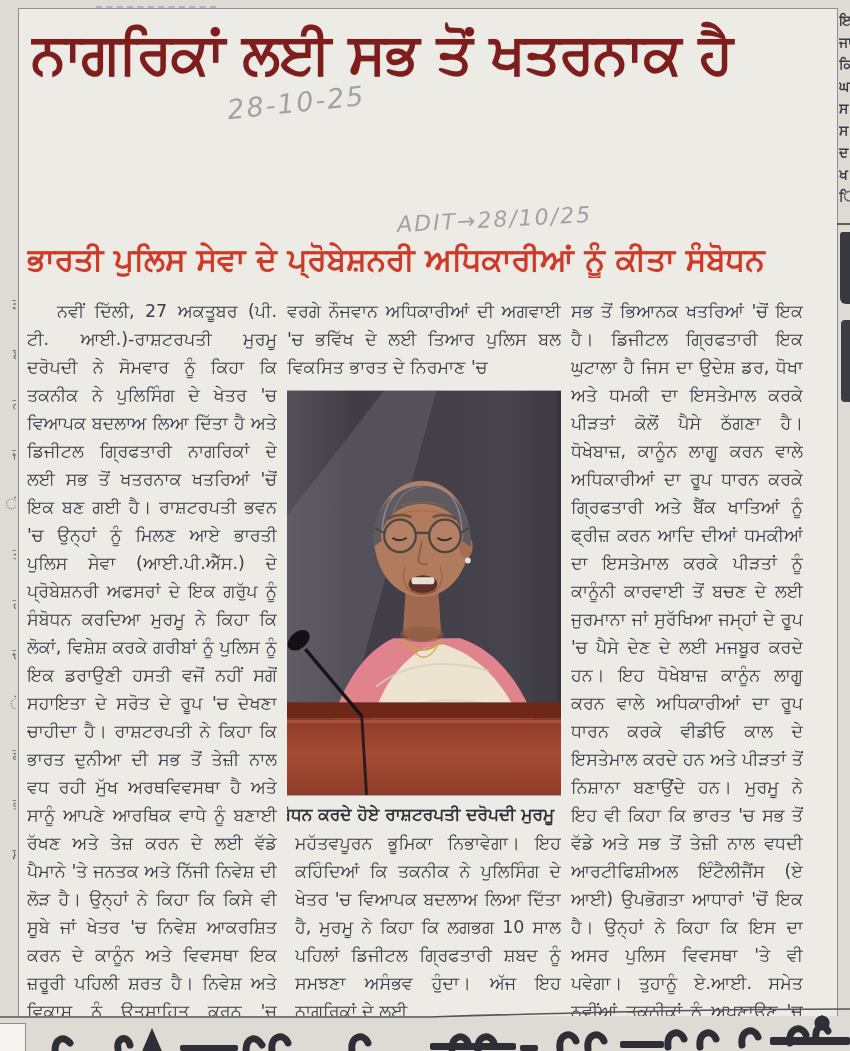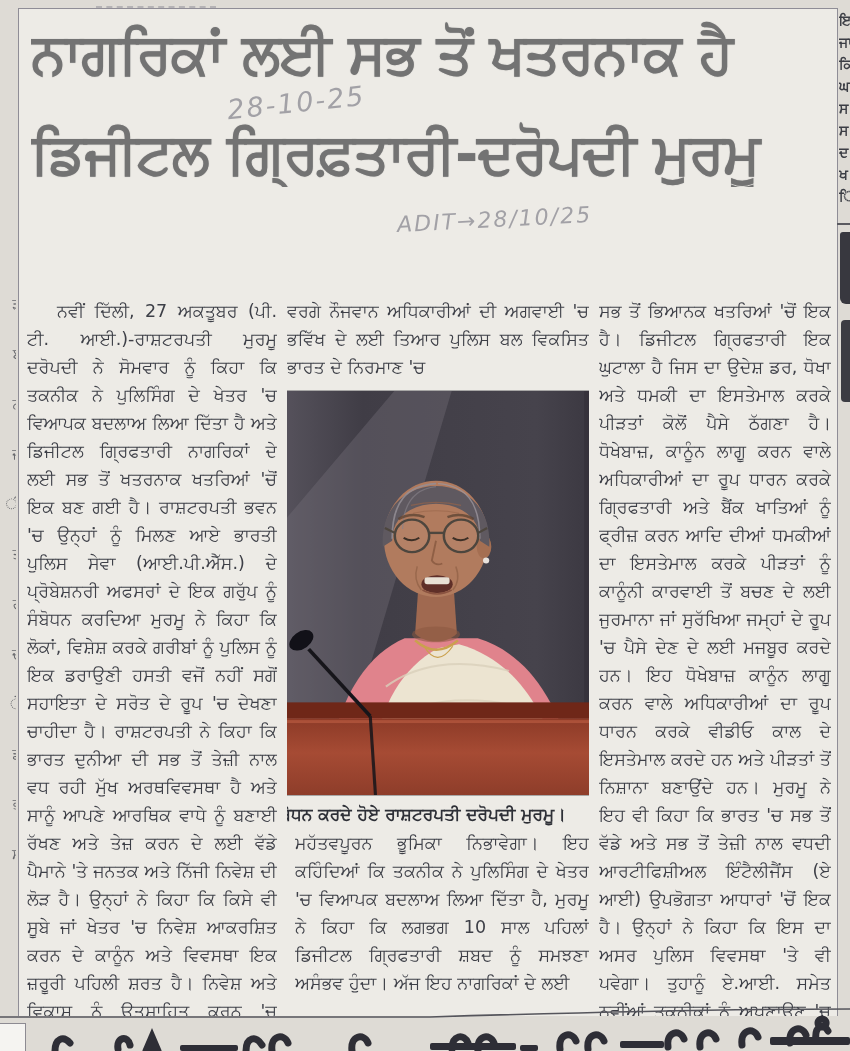--- a/index.html
+++ b/index.html
@@ -13,21 +13,21 @@
     position:absolute;left:18px;top:8px;width:818px;height:1007px;
     background:#edebe6;
     border-left:1.5px solid #8f8d96;
     border-right:1.5px solid #8f8d96;
     border-top:1.5px solid #8f8d96;
     overflow:hidden;
   }
   
   .headline{
     position:absolute;left:12px;white-space:nowrap;overflow:hidden;width:800px;
-    font-weight:700;font-size:56px;letter-spacing:-1px;color:#737373;
+    font-weight:700;font-size:56px;letter-spacing:-1px;color:#7f1d1d;
     text-shadow:0 0 1px rgba(60,60,65,.4);
   }
   .h-line1{top:12px;}
   .h-line2{top:112px;}
   
   .hw{position:absolute;color:#96959c;font-style:italic;letter-spacing:2px;opacity:.85;}
   .hw-date{left:208px;top:78px;font-size:27px;transform:rotate(-6deg);}
   .hw-note{left:378px;top:198px;font-size:22px;transform:rotate(-3deg);}
   
   .subhead{
@@ -38,21 +38,21 @@
   
   .body{
     position:absolute;left:8px;top:288px;width:804px;height:722px;
     display:flex;gap:10px;overflow:hidden;
   }
   .col{
     font-size:17.5px;line-height:28px;text-align:justify;
     color:#3d3f47;overflow:hidden;
   }
   .col-1{width:250px;}
-  .col-2{width:302px;display:flex;flex-direction:column;}
+  .col-2{width:274px;display:flex;flex-direction:column;}
   .col-3{width:232px;}
   .col-1 p,.col-3 p{margin:0;}
   .col-1 p{text-indent:30px;}
   .col2-top{height:86px;overflow:hidden;margin:0;}
   
   .photo{
     margin:8px -14px 0 -18px;height:404px;flex:none;
     box-shadow:0 0 0 1px rgba(40,40,45,.35);
     background:#403d46;
   }
@@ -92,25 +92,25 @@
 </head>
 <body>
 
 <div class="page">
 
   <div class="top-marks"></div>
 
   <div class="article">
 
     <div class="headline h-line1">ਨਾਗਰਿਕਾਂ ਲਈ ਸਭ ਤੋਂ ਖਤਰਨਾਕ ਹੈ</div>
-    <div class="headline h-line2">ਡਿਜੀਟਲ ਗ੍ਰਿਫ਼ਤਾਰੀ-ਦਰੋਪਦੀ ਮੁਰਮੂ</div>
 
     <div class="hw hw-date">28-10-25</div>
     <div class="hw hw-note">ADIT→28/10/25</div>
 
+    <div class="subhead">ਭਾਰਤੀ ਪੁਲਿਸ ਸੇਵਾ ਦੇ ਪ੍ਰੋਬੇਸ਼ਨਰੀ ਅਧਿਕਾਰੀਆਂ ਨੂੰ ਕੀਤਾ ਸੰਬੋਧਨ</div>
 
     <div class="body">
 
       <div class="col col-1">
         <p class="para">ਨਵੀਂ ਦਿੱਲੀ, 27 ਅਕਤੂਬਰ (ਪੀ. ਟੀ. ਆਈ.)-ਰਾਸ਼ਟਰਪਤੀ ਮੁਰਮੂ ਦਰੋਪਦੀ ਨੇ ਸੋਮਵਾਰ ਨੂੰ ਕਿਹਾ ਕਿ ਤਕਨੀਕ ਨੇ ਪੁਲਿਸਿੰਗ ਦੇ ਖੇਤਰ 'ਚ ਵਿਆਪਕ ਬਦਲਾਅ ਲਿਆ ਦਿੱਤਾ ਹੈ ਅਤੇ ਡਿਜੀਟਲ ਗ੍ਰਿਫਤਾਰੀ ਨਾਗਰਿਕਾਂ ਦੇ ਲਈ ਸਭ ਤੋਂ ਖਤਰਨਾਕ ਖਤਰਿਆਂ 'ਚੋਂ ਇਕ ਬਣ ਗਈ ਹੈ। ਰਾਸ਼ਟਰਪਤੀ ਭਵਨ 'ਚ ਉਨ੍ਹਾਂ ਨੂੰ ਮਿਲਣ ਆਏ ਭਾਰਤੀ ਪੁਲਿਸ ਸੇਵਾ (ਆਈ.ਪੀ.ਐੱਸ.) ਦੇ ਪ੍ਰੋਬੇਸ਼ਨਰੀ ਅਫਸਰਾਂ ਦੇ ਇਕ ਗਰੁੱਪ ਨੂੰ ਸੰਬੋਧਨ ਕਰਦਿਆ ਮੁਰਮੂ ਨੇ ਕਿਹਾ ਕਿ ਲੋਕਾਂ, ਵਿਸ਼ੇਸ਼ ਕਰਕੇ ਗਰੀਬਾਂ ਨੂੰ ਪੁਲਿਸ ਨੂੰ ਇਕ ਡਰਾਉਣੀ ਹਸਤੀ ਵਜੋਂ ਨਹੀਂ ਸਗੋਂ ਸਹਾਇਤਾ ਦੇ ਸਰੋਤ ਦੇ ਰੂਪ 'ਚ ਦੇਖਣਾ ਚਾਹੀਦਾ ਹੈ। ਰਾਸ਼ਟਰਪਤੀ ਨੇ ਕਿਹਾ ਕਿ ਭਾਰਤ ਦੁਨੀਆ ਦੀ ਸਭ ਤੋਂ ਤੇਜ਼ੀ ਨਾਲ ਵਧ ਰਹੀ ਮੁੱਖ ਅਰਥਵਿਵਸਥਾ ਹੈ ਅਤੇ ਸਾਨੂੰ ਆਪਣੇ ਆਰਥਿਕ ਵਾਧੇ ਨੂੰ ਬਣਾਈ ਰੱਖਣ ਅਤੇ ਤੇਜ਼ ਕਰਨ ਦੇ ਲਈ ਵੱਡੇ ਪੈਮਾਨੇ 'ਤੇ ਜਨਤਕ ਅਤੇ ਨਿੱਜੀ ਨਿਵੇਸ਼ ਦੀ ਲੋੜ ਹੈ। ਉਨ੍ਹਾਂ ਨੇ ਕਿਹਾ ਕਿ ਕਿਸੇ ਵੀ ਸੂਬੇ ਜਾਂ ਖੇਤਰ 'ਚ ਨਿਵੇਸ਼ ਆਕਰਸ਼ਿਤ ਕਰਨ ਦੇ ਕਾਨੂੰਨ ਅਤੇ ਵਿਵਸਥਾ ਇਕ ਜ਼ਰੂਰੀ ਪਹਿਲੀ ਸ਼ਰਤ ਹੈ। ਨਿਵੇਸ਼ ਅਤੇ ਵਿਕਾਸ ਨੂੰ ਉਤਸ਼ਾਹਿਤ ਕਰਨ 'ਚ ਪ੍ਰਭਾਵੀ ਪੁਲਿਸਿੰਗ ਓਨੀ ਹੀ ਮਹੱਤਵਪੂਰਨ ਹੈ ਜਿਨ੍ਹਾ ਕਿ ਆਰਥਿਕ ਪ੍ਰੋਤਸਾਹਨ। ਮੁਰਮੂ ਨੇ ਕਿਹਾ ਕਿ ਆਈ.ਪੀ.ਐੱਸ. ਸਿਖਿਆਰਥੀਆਂ</p>
       </div>
 
       <div class="col col-2">
         <p class="col2-top">ਵਰਗੇ ਨੌਜਵਾਨ ਅਧਿਕਾਰੀਆਂ ਦੀ ਅਗਵਾਈ 'ਚ ਭਵਿੱਖ ਦੇ ਲਈ ਤਿਆਰ ਪੁਲਿਸ ਬਲ ਵਿਕਸਿਤ ਭਾਰਤ ਦੇ ਨਿਰਮਾਣ 'ਚ</p>
 

